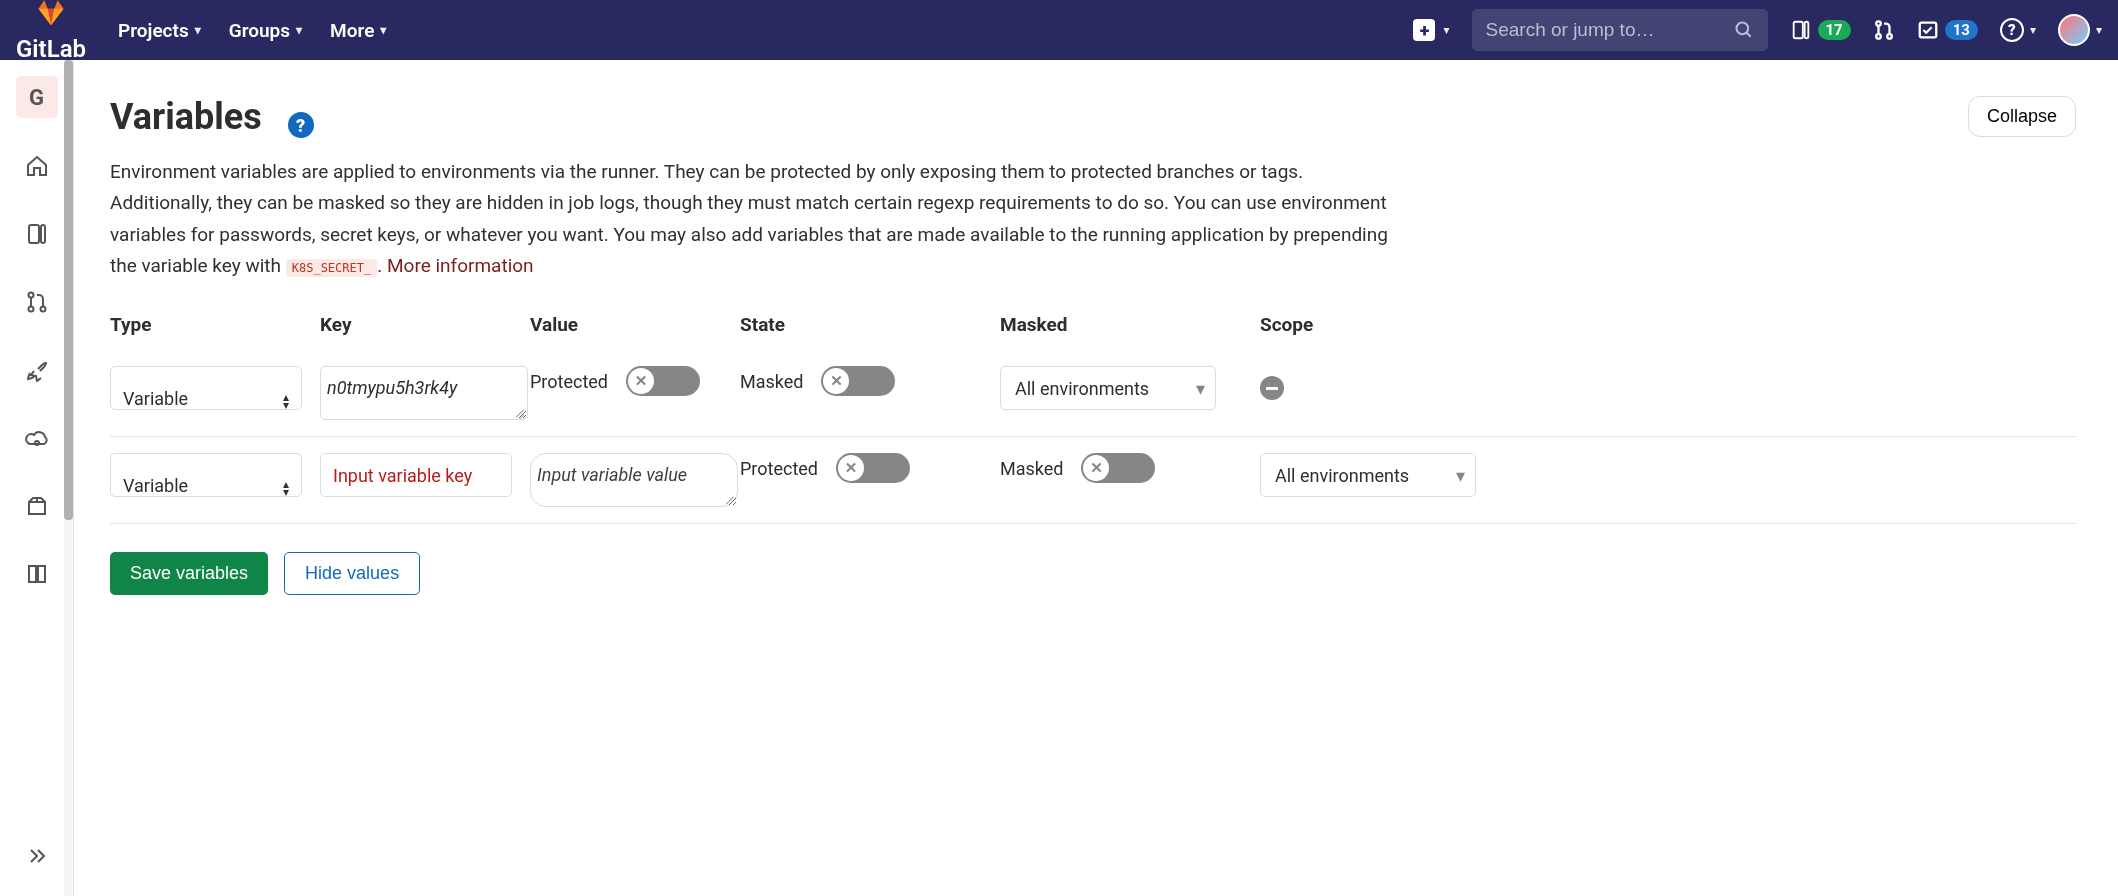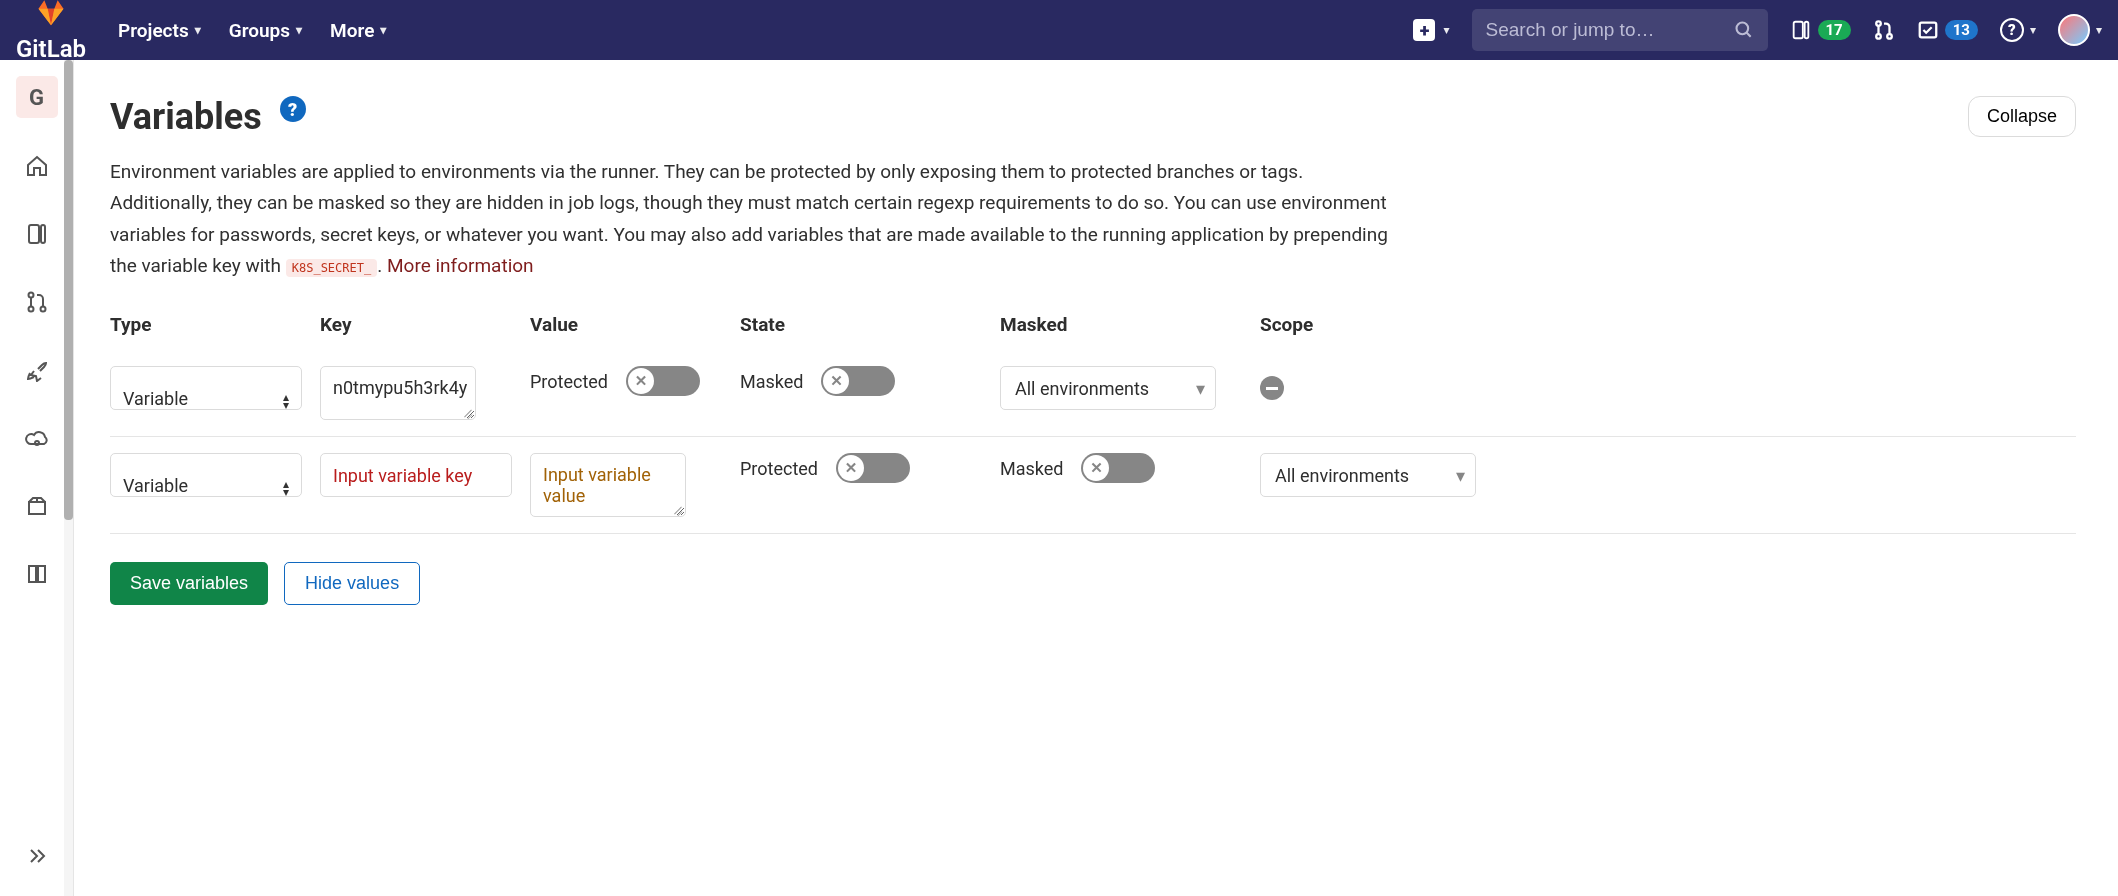--- a/index.html
+++ b/index.html
@@ -31,39 +31,39 @@
 .rail-item { width: 40px; height: 40px; display: flex; align-items: center; justify-content: center; color: #666; cursor: pointer; }
 .rail-item svg { width: 24px; height: 24px; stroke: #555; fill: none; stroke-width: 2; }
 .rail-project { width: 42px; height: 42px; background: #fbe9e7; color: #555; font-weight: 700; font-size: 22px; display: flex; align-items: center; justify-content: center; border-radius: 5px; margin-top: -4px; }
 .rail-chevrons { position: absolute; bottom: 20px; }
 .scroll-track { position:absolute; right:0; top:0; width:9px; height:100%; background:#f5f5f5; }
 .scroll-thumb { width:9px; height:55%; background:#b0b0b0; border-radius:4px; }
 
 
 .main { flex: 1; padding: 36px 42px 40px 36px; overflow-y: auto; }
 .heading-row { display: flex; justify-content: space-between; align-items: flex-start; margin-bottom: 18px; }
-.h1 { font-size: 36px; font-weight: 700; display: flex; align-items: flex-start; gap: 18px; }
+.h1 { font-size: 36px; font-weight: 700; display: flex; align-items: flex-end; gap: 26px; }
 .q-circle { width: 26px; height: 26px; background: #1068bf; color: #fff; border-radius: 50%; display: flex; align-items: center; justify-content: center; font-size: 18px; font-weight: 900; }
 .collapse-btn { border: 1px solid #dbdbdb; background: #fff; padding: 9px 18px; border-radius: 12px; font-size: 18px; cursor: pointer; }
 .description { font-size: 19px; line-height: 1.65; max-width: 1280px; margin-bottom: 32px; color: #303030; }
 .code-chip { font-family: monospace; background: #fbe9e7; color: #c0341d; padding: 2px 6px; border-radius: 4px; font-size: 12px; }
 .link { color: #7f1d1d; text-decoration: none; }
 
 
 .vars-table { width: 100%; }
 .vars-header { display: grid; grid-template-columns: 210px 210px 210px 260px 260px 220px 50px; font-size: 19px; font-weight: 700; padding-bottom: 14px; }
 .vars-row { display: grid; grid-template-columns: 210px 210px 210px 260px 260px 220px 50px; align-items: flex-start; padding: 16px 0; border-bottom: 1px solid #e5e5e5; }
 .vars-row:last-of-type { border-bottom: 1px solid #e5e5e5; }
 .select-wrap, .input-wrap, .textarea-wrap { border: 1px solid #dbdbdb; border-radius: 5px; background: #fff; font-size: 18px; }
 .select-wrap { height: 44px; display: flex; align-items: flex-end; justify-content: space-between; padding: 0 12px; width: 192px; }
 .select-arrows { font-size: 12px; line-height: 0.7; color: #333; display: flex; flex-direction: column; }
 .input-wrap { height: 44px; padding: 0 12px; width: 192px; display: flex; align-items: center; overflow: hidden; white-space: nowrap; }
 .input-wrap.placeholder { color: #b91c1c; }
-.textarea-wrap { width: 156px; min-height: 54px; padding: 10px 12px 10px; position: relative; resize: both; overflow: hidden; }
-.textarea-wrap.placeholder { color: #a16207; }
+.textarea-wrap { width: 208px; min-height: 54px; padding: 10px 6px 10px; position: relative; resize: both; overflow: hidden; font-style: italic; }
+.textarea-wrap.placeholder { color: #404040; border-radius: 16px; }
 .ta-grip { position: absolute; right: 2px; bottom: 2px; width: 12px; height: 12px; }
 .ta-grip::before, .ta-grip::after { content:''; position:absolute; background:#999; height:1px; }
 .ta-grip::before { width:10px; transform: rotate(-45deg); right:0; bottom:3px; }
 .ta-grip::after { width:6px; transform: rotate(-45deg); right:0; bottom:0; }
 .state-cell { display: flex; align-items: center; gap: 18px; font-size: 18px; }
 .toggle { width: 74px; height: 30px; background: #868686; border-radius: 30px; position: relative; cursor: pointer; }
 .toggle-knob { width: 26px; height: 26px; background: #fff; border-radius: 50%; position: absolute; left: 2px; top: 2px; display: flex; align-items: center; justify-content: center; color: #868686; font-size: 15px; font-weight: 900; }
 .scope-select { width: 216px; height: 44px; border: 1px solid #dbdbdb; border-radius: 5px; display: flex; align-items: center; justify-content: space-between; padding: 0 10px 0 14px; font-size: 18px; }
 .chev-down { color: #868686; }
 .minus-btn { width: 24px; height: 24px; background: #868686; border-radius: 50%; display: flex; align-items: center; justify-content: center; color: #fff; cursor: pointer; margin-top: 10px; }

